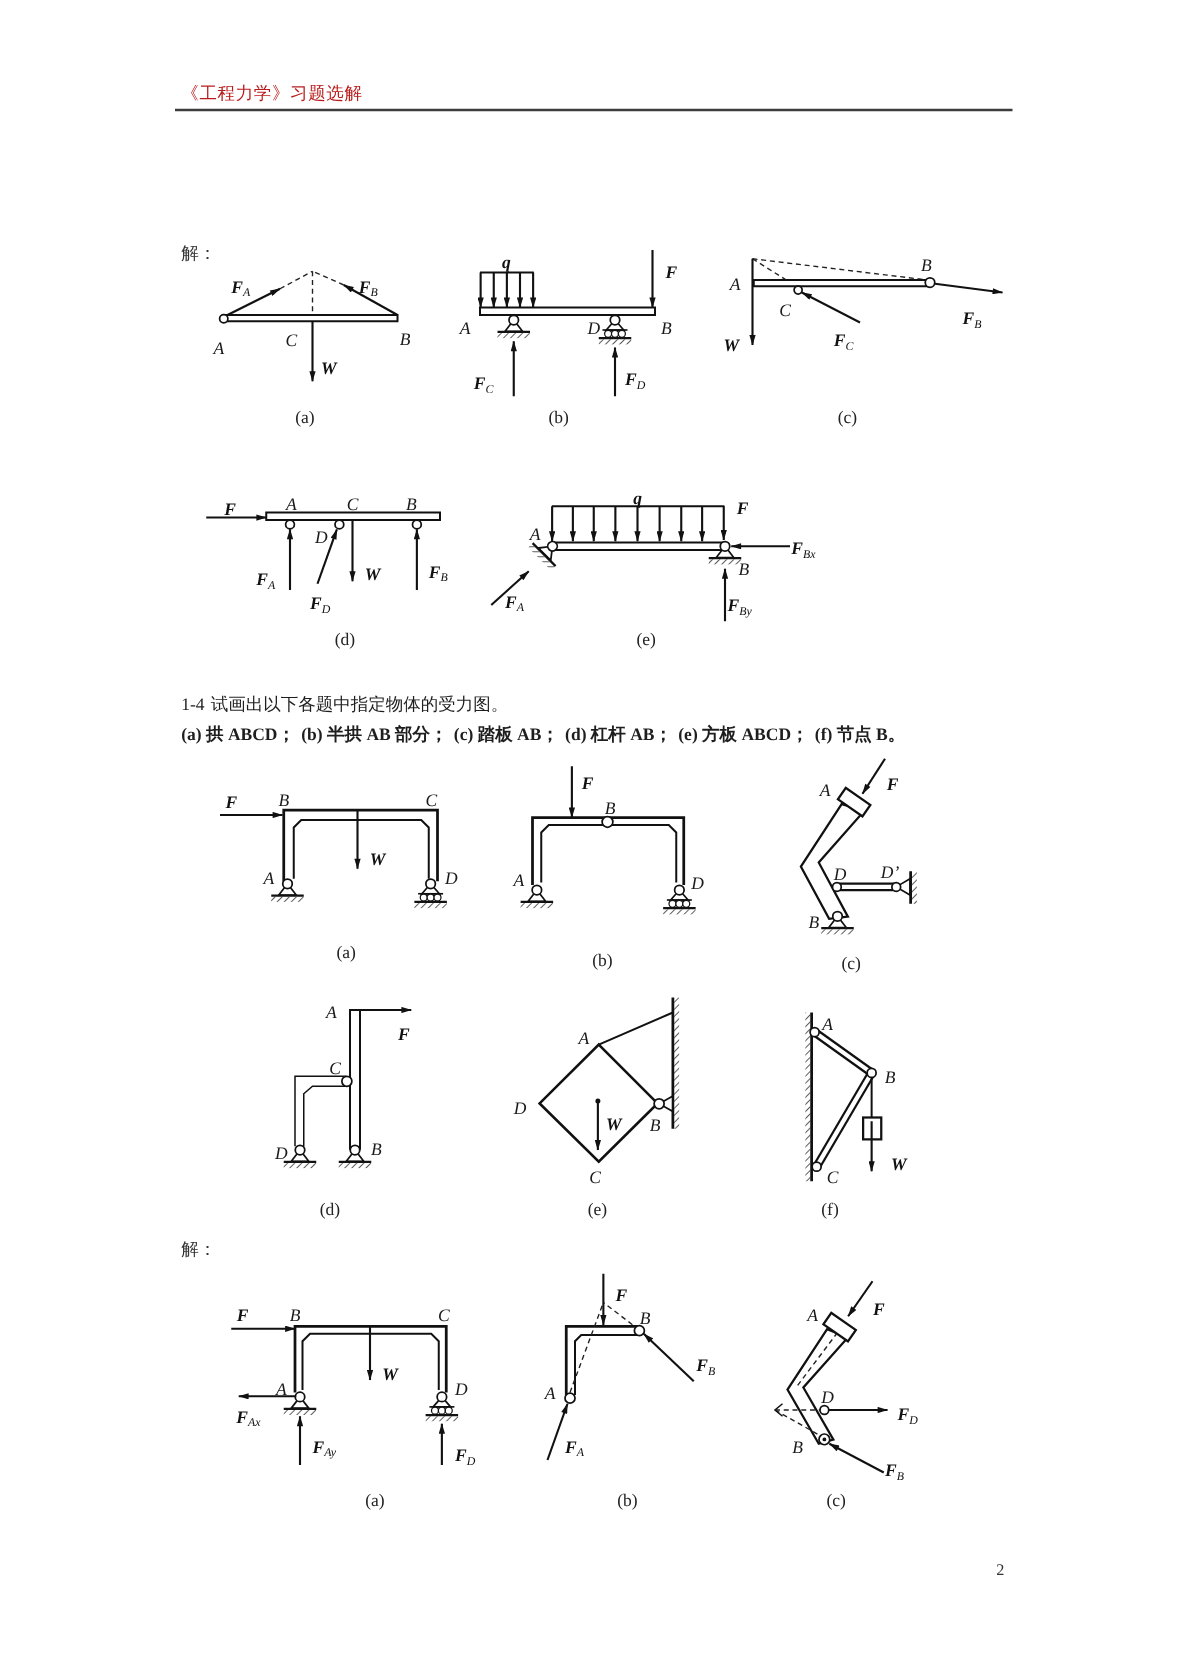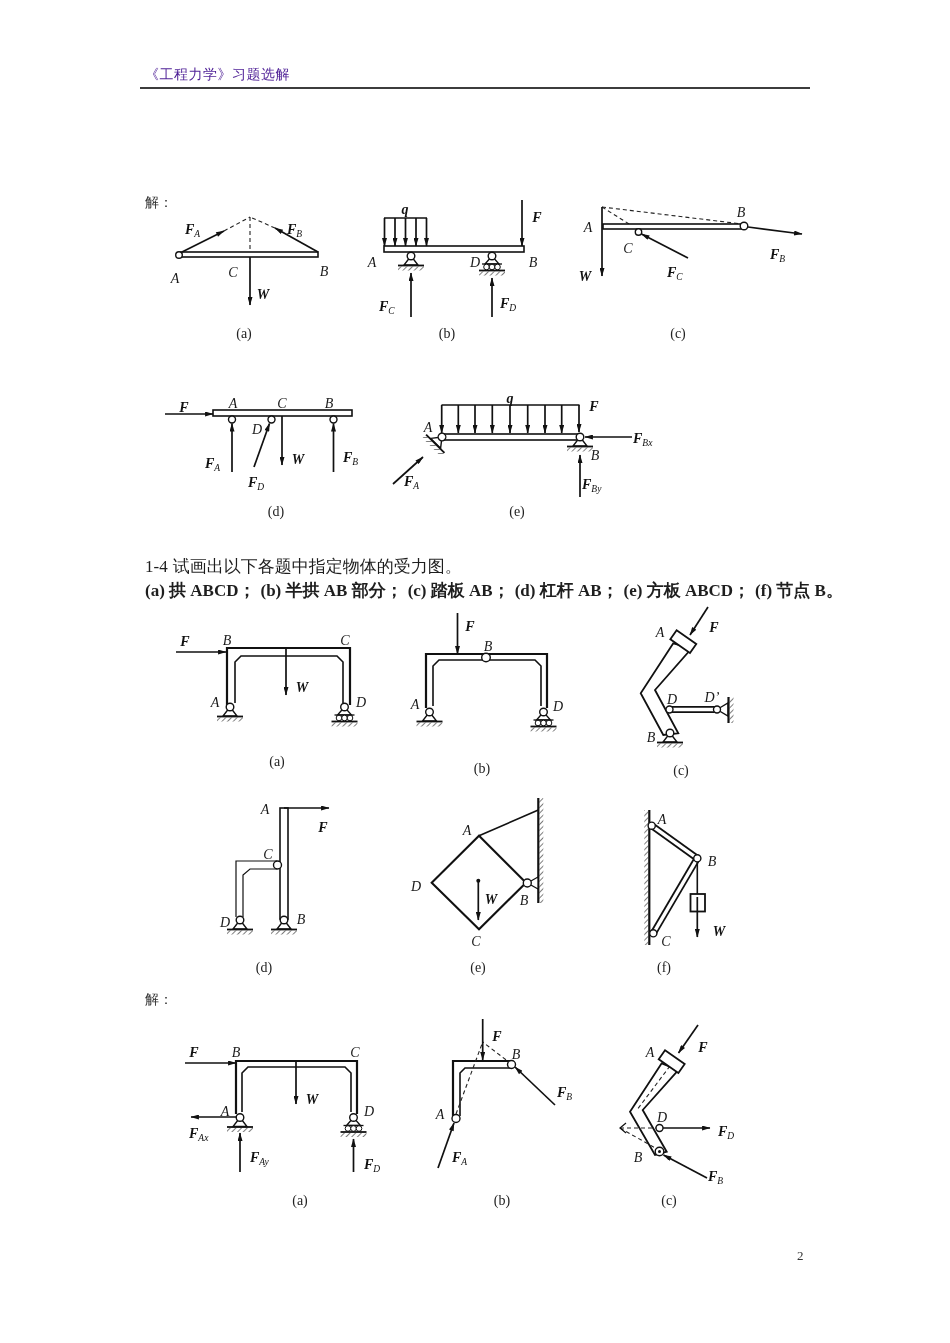--- a/index.html
+++ b/index.html
@@ -1,22 +1,22 @@
 <!DOCTYPE html>
 <html><head>
 <meta charset="utf-8">
 <style>
   html, body { margin:0; padding:0; background:#fff; }
   body { width:950px; height:1343px; position:relative; overflow:hidden;
          font-family:"Liberation Serif","DejaVu Serif",serif; color:#1a1a1a; }
   .abs { position:absolute; white-space:nowrap; }
-  .hdr-title { left:145px; top:66px; font-size:14px; color:#4c1d95; letter-spacing:0.5px; }
+  .hdr-title { left:145px; top:66px; font-size:14px; color:#b91c1c; letter-spacing:0.5px; }
   .hdr-rule { left:140px; top:87px; width:670px; height:2px; background:#3c3c3c; }
   .sol-label { font-size:14px; color:#333; }
-  .prob-line { left:145px; font-size:17px; color:#1e1e1e; }
+  .prob-line { left:145px; font-size:14px; color:#1e1e1e; }
   .prob-line span + span { margin-left:5px; }
   .page-num { left:797px; top:1248px; font-size:13px; color:#333; }
   svg.diagrams { position:absolute; left:0; top:0; }
   .ln   { stroke:#111; stroke-width:1.6; fill:none; }
   .thin { stroke:#111; stroke-width:1.2; fill:none; }
   .thick{ stroke:#111; stroke-width:2.2; fill:none; }
   .dash { stroke:#222; stroke-width:1.1; fill:none; stroke-dasharray:4 3; }
   .arr  { stroke:#111; stroke-width:1.7; fill:none; marker-end:url(#ah); }
   .beam { fill:#fff; stroke:#111; stroke-width:1.6; }
   .pin  { fill:#fff; stroke:#111; stroke-width:1.4; }

